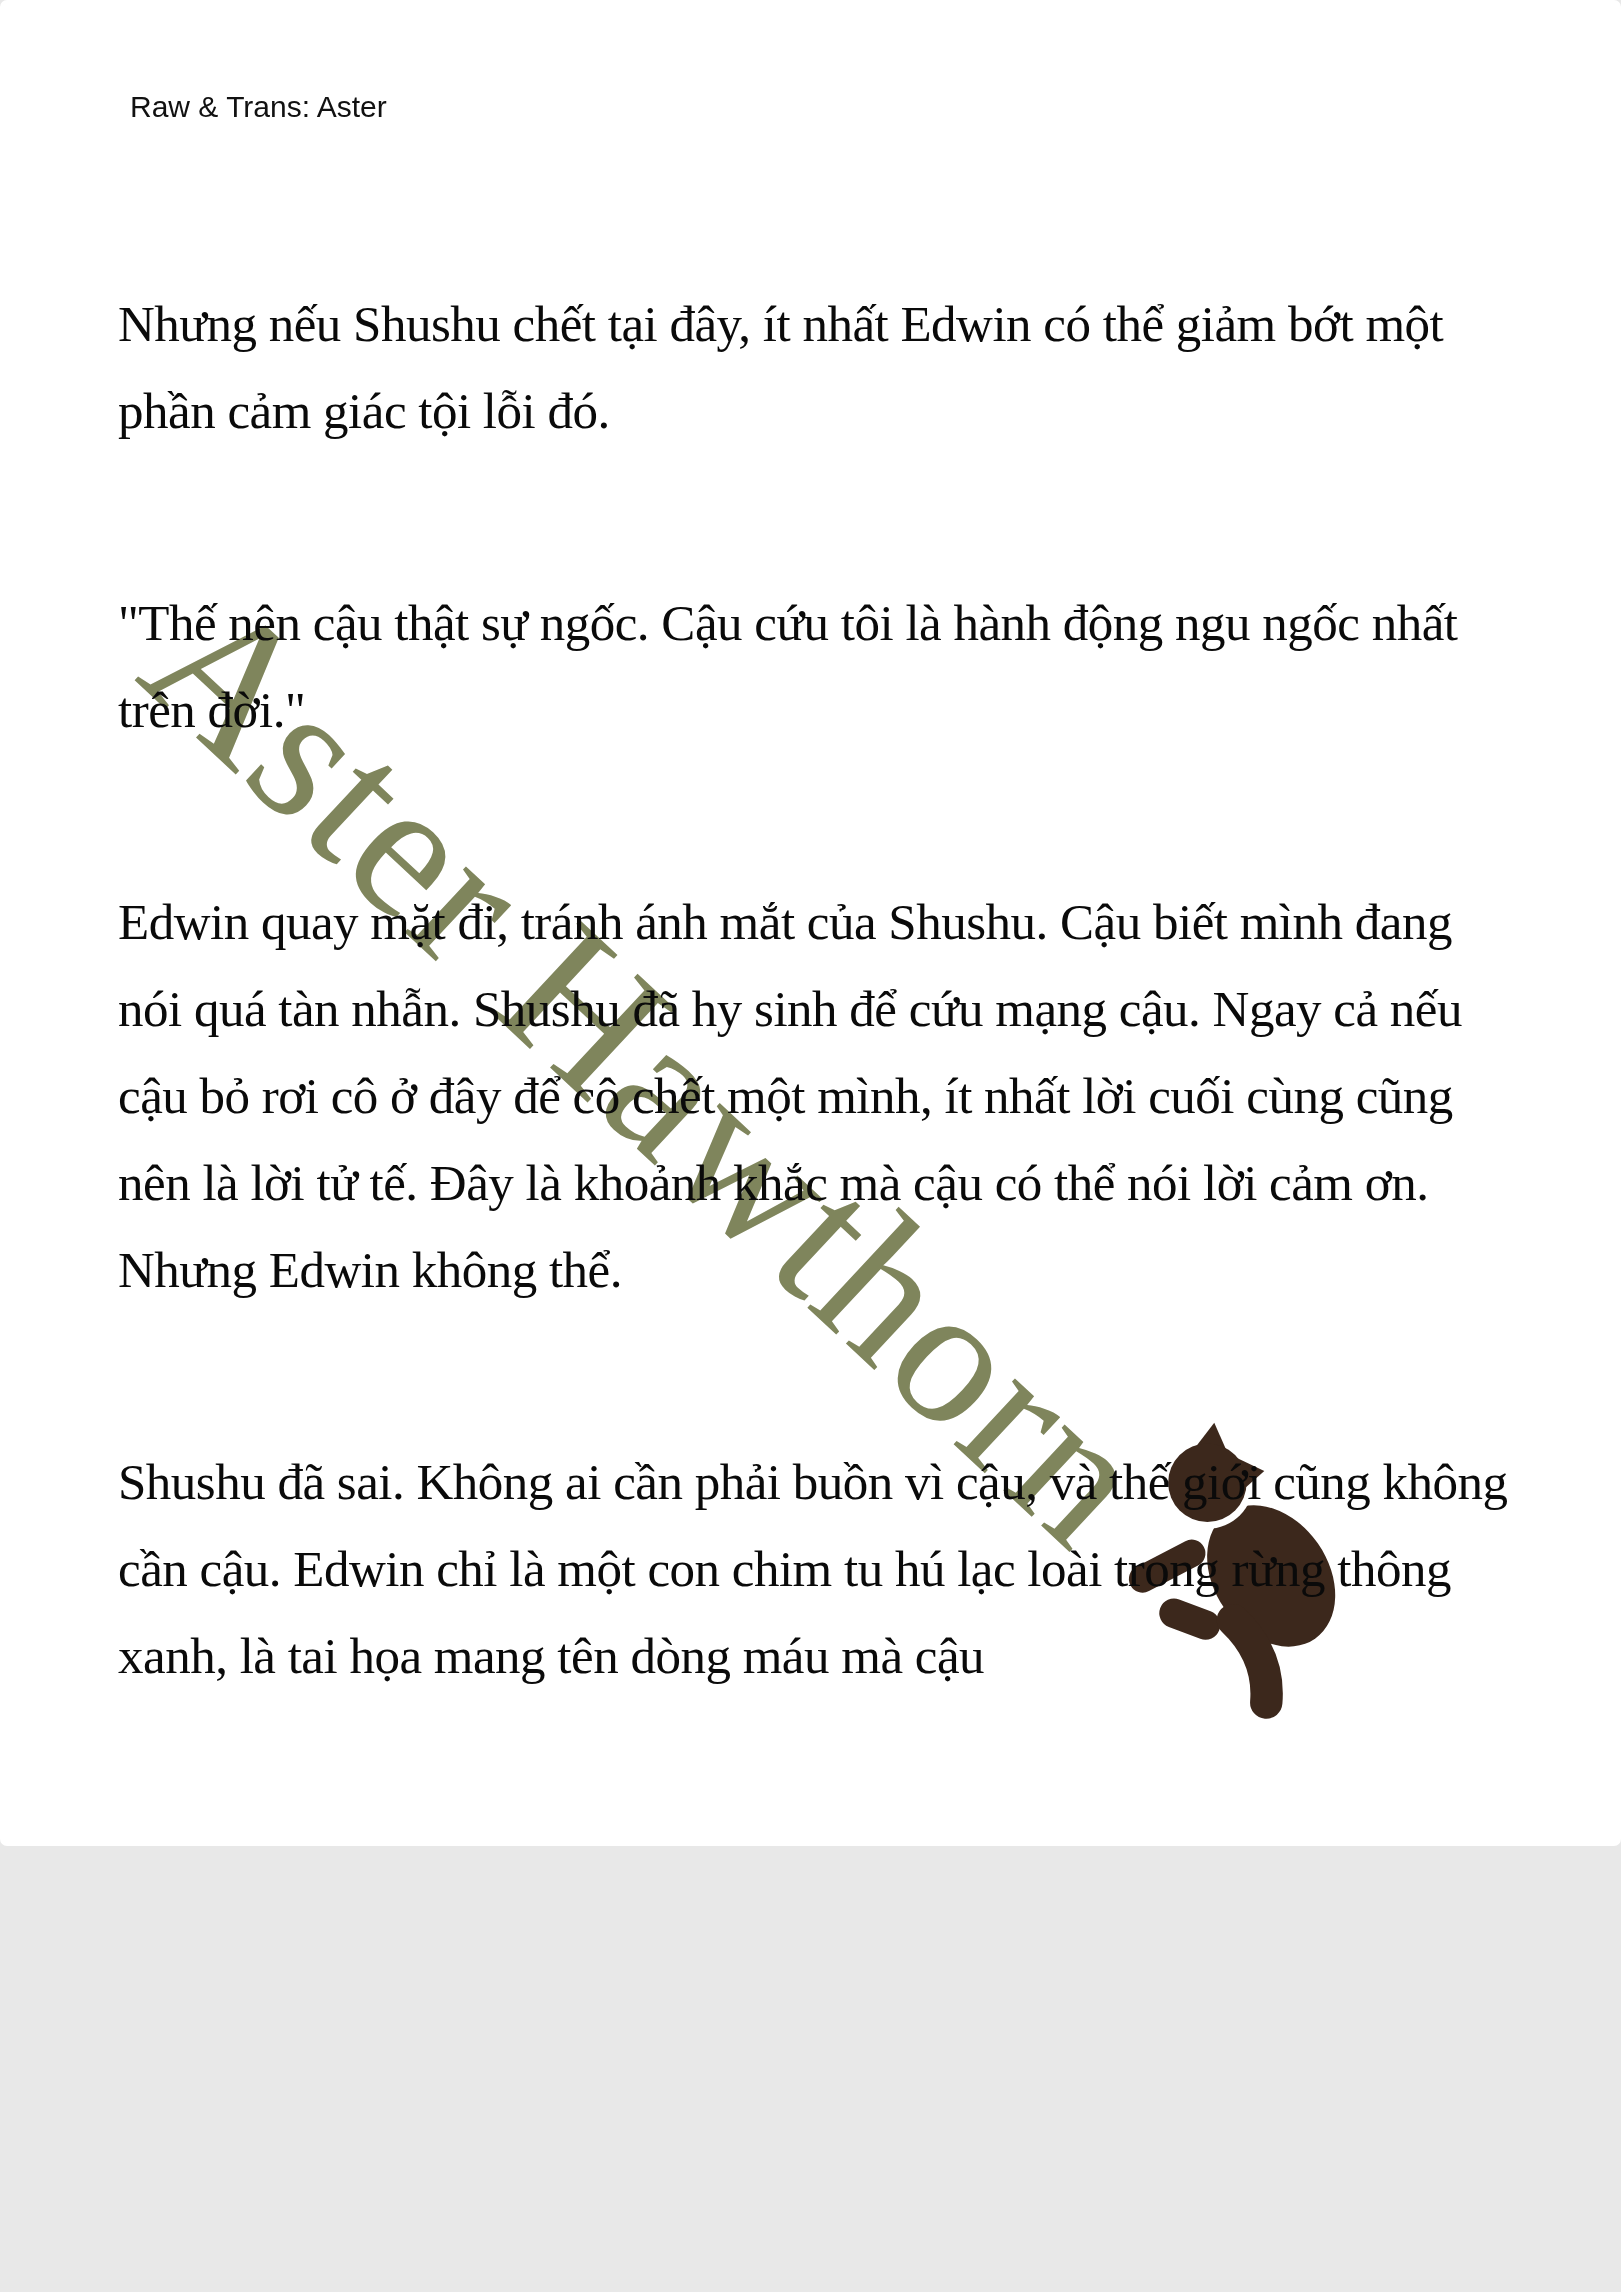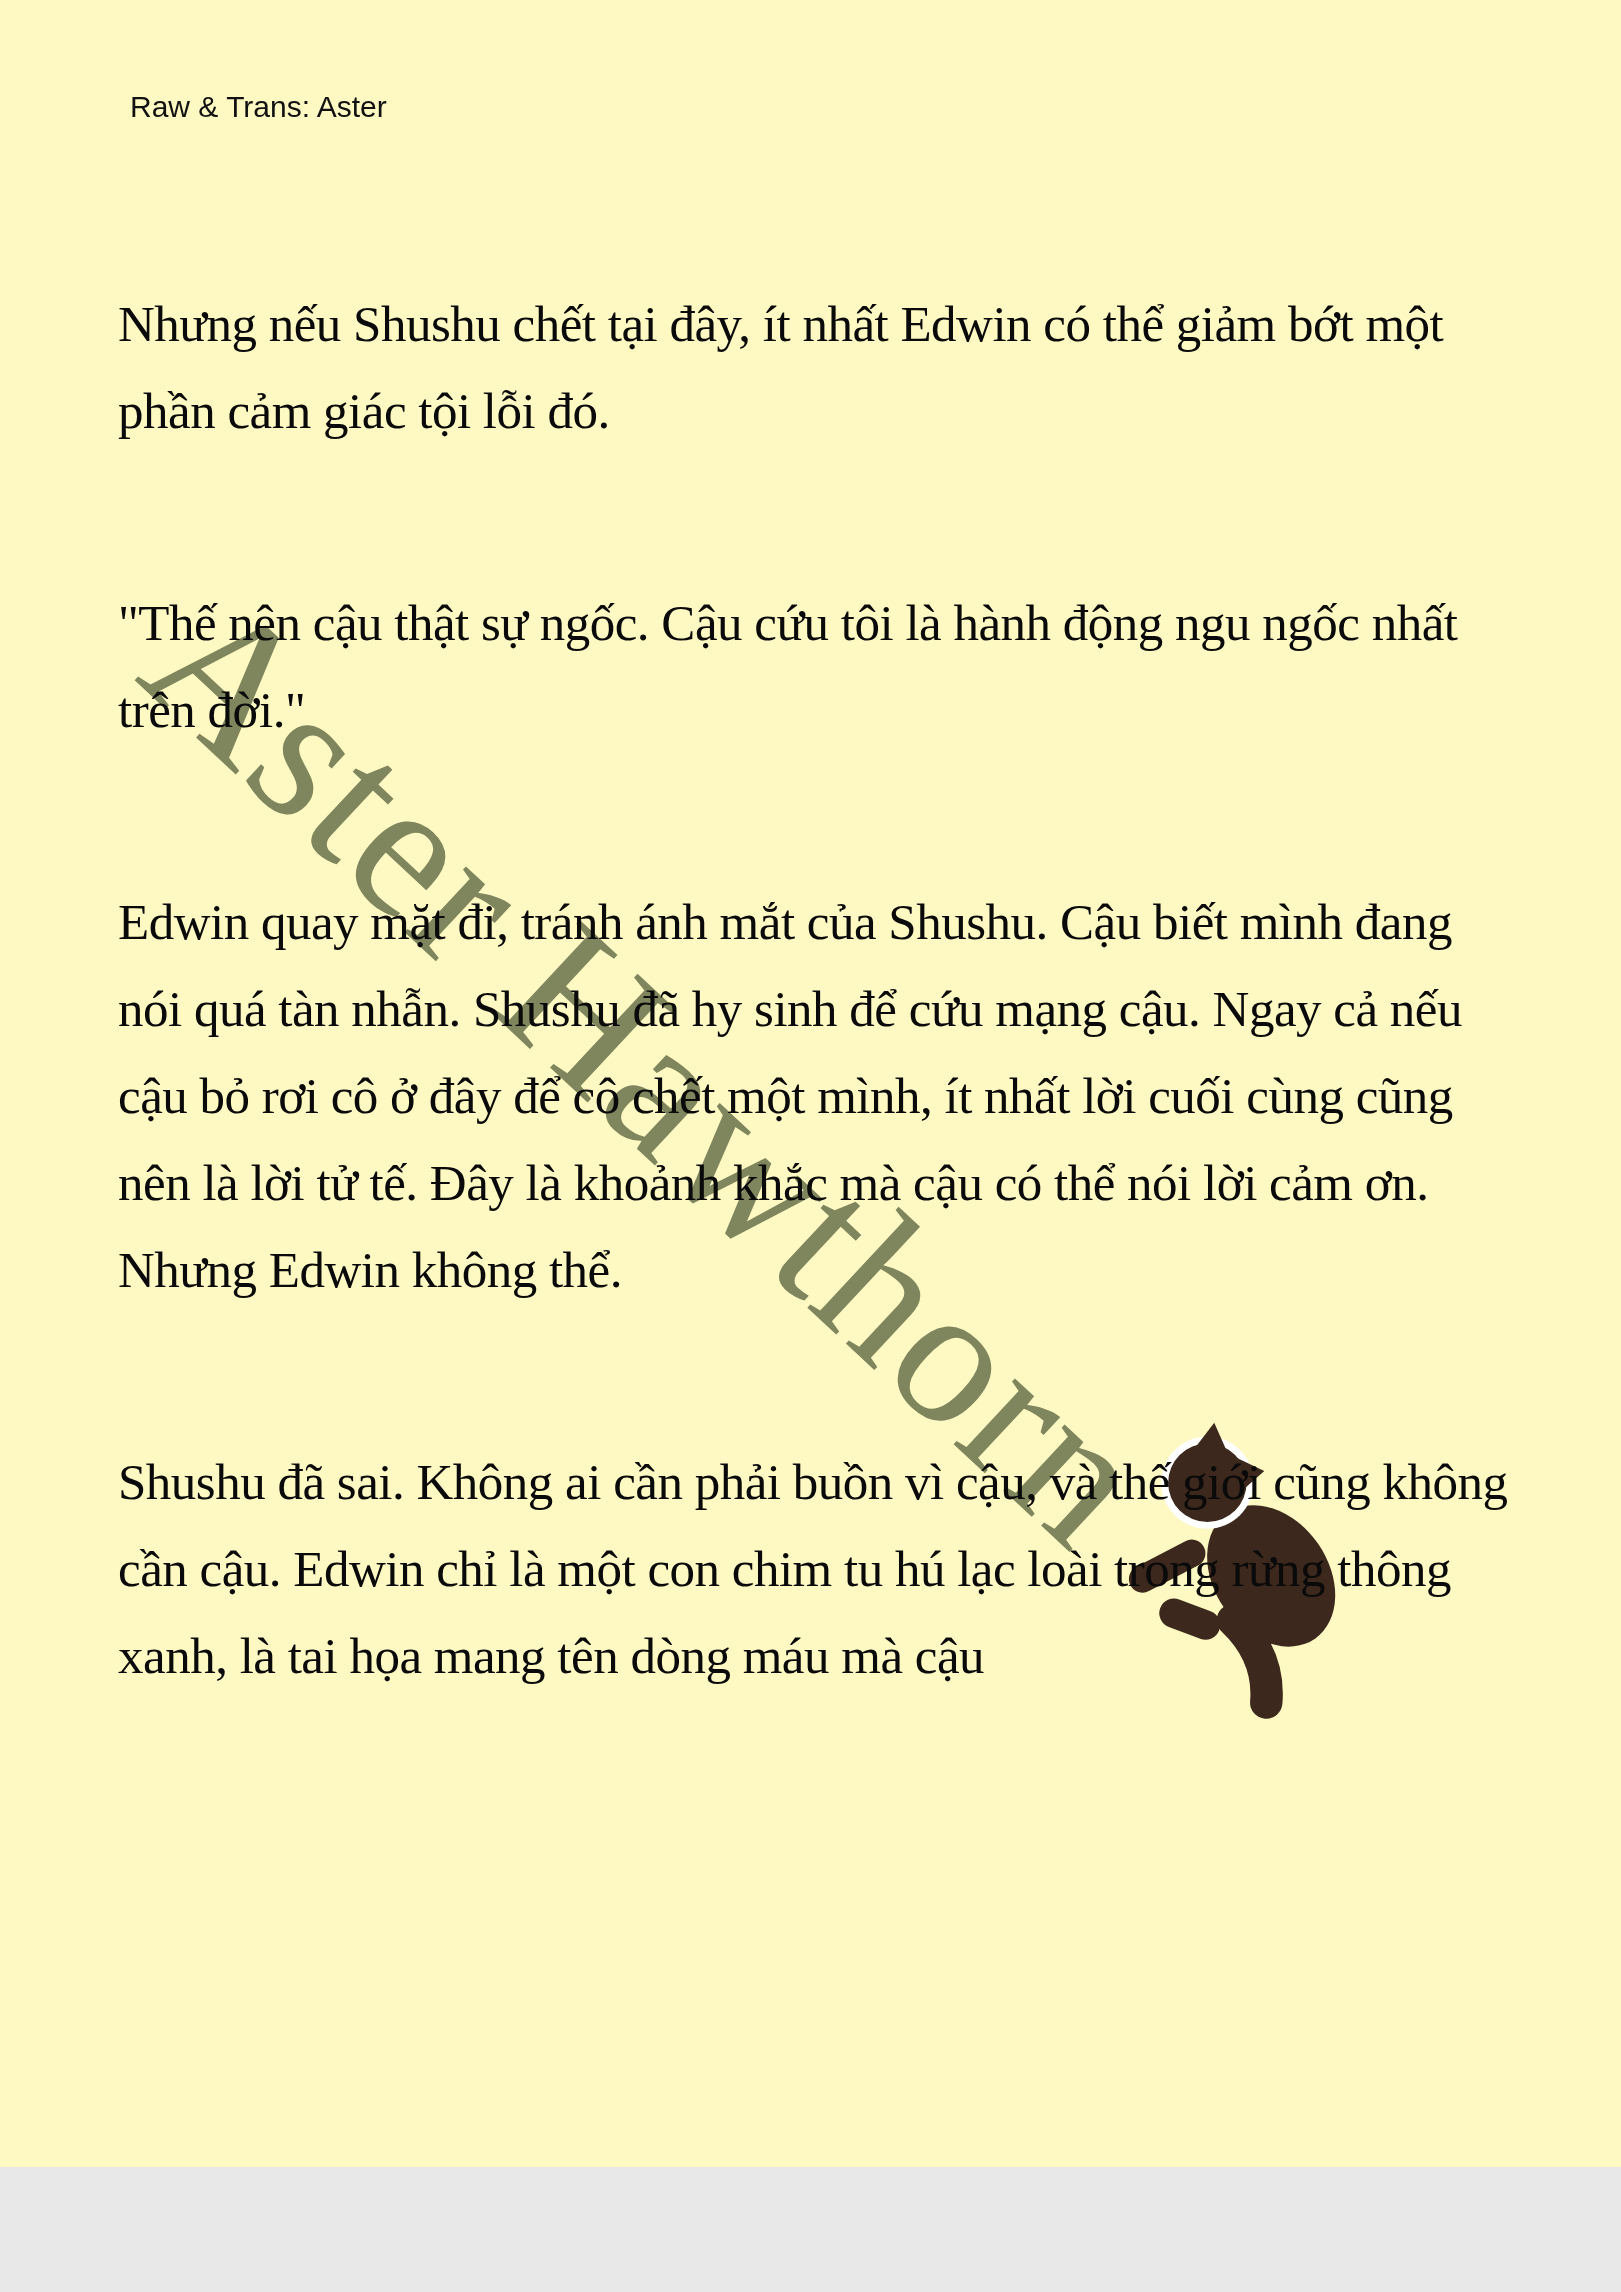--- a/index.html
+++ b/index.html
@@ -1,21 +1,22 @@
 <!DOCTYPE html>
 <html><head>
 <meta charset="utf-8">
 <style>
   html,body { margin:0; padding:0; background:#e8e8e8; }
   .page {
     position:relative;
-    width:1621px; height:2167px;
-    background:#fef9c3;
+    width:1621px; height:1846px;
+    background:#ffffff;
     overflow:hidden;
     font-family:"Liberation Serif", serif;
+    border-radius:7px;
   }
   .header {
     position:absolute;
     left:130px; top:90px;
     font-family:"Liberation Sans", sans-serif;
     font-size:30px;
     color:#111111;
     z-index:4;
     white-space:nowrap;
   }

